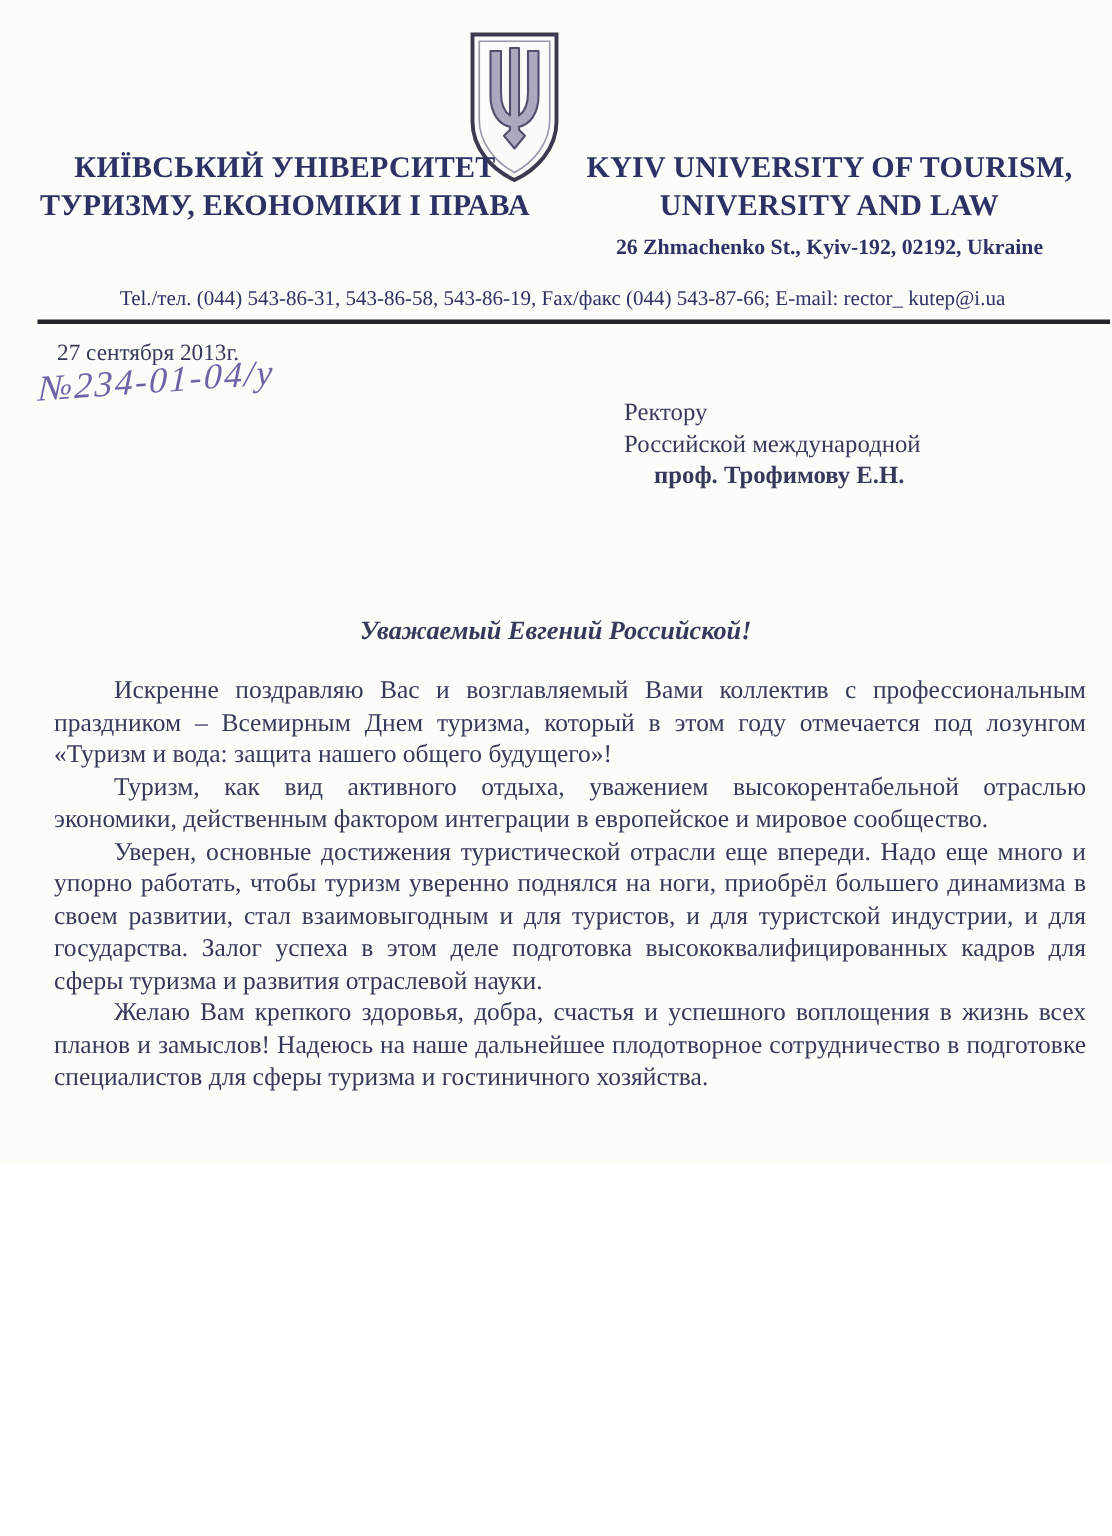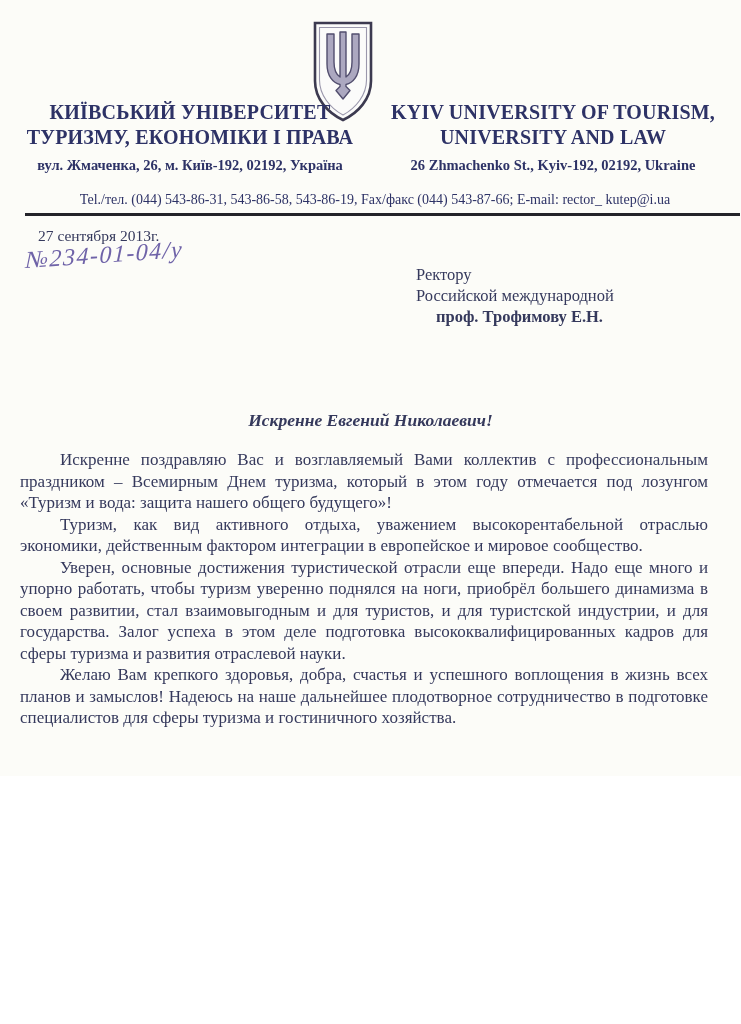--- a/index.html
+++ b/index.html
@@ -38,21 +38,21 @@
     letter-spacing:1.5px;
     transform:rotate(-4deg) skewX(-6deg);
     transform-origin:left top;
     white-space:nowrap;
   }
   
   .recipient{left:416px;top:264px;font-size:16.5px;line-height:21px;}
   .recipient .bold{font-weight:bold;margin-left:20px;}
   
   .salutation{left:0;width:741px;top:410px;text-align:center;font-size:17.5px;font-weight:bold;font-style:italic;}
-  .letter-body{left:20px;top:449px;width:688px;font-size:17px;line-height:21.5px;text-align:justify;}
+  .letter-body{left:36px;top:449px;width:688px;font-size:17px;line-height:21.5px;text-align:justify;}
   .letter-body p{text-indent:40px;margin:0;}
   
   .closing{left:82px;top:888px;font-size:16.5px;}
   .sig-title{left:28px;top:887px;font-size:16.5px;}
   .sig-name{left:492px;top:886px;font-size:17px;font-weight:bold;color:var(--header);}
   .sig-svg{left:36px;top:856px;width:440px;height:150px;}
 </style>
 </head>
 <body>
 
@@ -62,21 +62,20 @@
     <svg width="64" height="104" viewBox="0 0 64 104">
       <path d="M4 3 H60 V61 C60 79 47 93 32 100 C17 93 4 79 4 61 Z" fill="#fbfbfa" stroke="#3c3a50" stroke-width="2.6"></path>
       <path d="M8.5 7.5 H55.5 V60 C55.5 75 45 88 32 95 C19 88 8.5 75 8.5 60 Z" fill="none" stroke="#9a97ac" stroke-width="1.1"></path>
       <path d="M16 14 H23 V42 C23 50 26 55 29 57 L29 12 H35 L35 57 C38 55 41 50 41 42 V14 H48 V44 C48 56 42 63 35 64.5 L35 66.5 L39 70.5 L32 79 L25 70.5 L29 66.5 L29 64.5 C22 63 16 56 16 44 Z" fill="#aca8c0" stroke="#524e6e" stroke-width="1.4" stroke-linejoin="round"></path>
     </svg>
   </div>
 
   <div class="abs org-block org-uk">
     <div class="org-name">КИЇВСЬКИЙ УНІВЕРСИТЕТ</div>
     <div class="org-name">ТУРИЗМУ, ЕКОНОМІКИ І ПРАВА</div>
-    <div class="org-address">вул. Жмаченка, 26, м. Київ-192, 02192, Україна</div>
   </div>
 
   <div class="abs org-block org-en">
     <div class="org-name">KYIV UNIVERSITY OF TOURISM,</div>
     <div class="org-name">UNIVERSITY AND LAW</div>
     <div class="org-address">26 Zhmachenko St., Kyiv-192, 02192, Ukraine</div>
   </div>
 
   <div class="abs contact">Tel./тел. (044) 543-86-31, 543-86-58, 543-86-19, Fax/факс (044) 543-87-66; E-mail: rector_ kutep@i.ua</div>
 
@@ -84,21 +83,21 @@
 
   <div class="abs date">27 сентября 2013г.</div>
   <div class="abs ref">№234-01-04/у</div>
 
   <div class="abs recipient">
     <div>Ректору</div>
     <div>Российской международной</div>
     <div class="bold">проф. Трофимову Е.Н.</div>
   </div>
 
-  <div class="abs salutation">Искренне Евгений Николаевич!</div>
+  <div class="abs salutation">Уважаемый Евгений Российской!</div>
 
   <div class="abs letter-body">
     <p>Искренне поздравляю Вас и возглавляемый Вами коллектив с профессиональным праздником – Всемирным Днем туризма, который в этом году отмечается под лозунгом «Туризм и вода: защита нашего общего будущего»!</p>
     <p>Туризм, как вид активного отдыха, уважением высокорентабельной отраслью экономики, действенным фактором интеграции в европейское и мировое сообщество.</p>
     <p>Уверен, основные достижения туристической отрасли еще впереди. Надо еще много и упорно работать, чтобы туризм уверенно поднялся на ноги, приобрёл большего динамизма в своем развитии, стал взаимовыгодным и для туристов, и для туристской индустрии, и для государства. Залог успеха в этом деле подготовка высококвалифицированных кадров для сферы туризма и развития отраслевой науки.</p>
     <p>Желаю Вам крепкого здоровья, добра, счастья и успешного воплощения в жизнь всех планов и замыслов! Надеюсь на наше дальнейшее плодотворное сотрудничество в подготовке специалистов для сферы туризма и гостиничного хозяйства.</p>
   </div>
 
   <div class="abs closing">С уважением,</div>
   <div class="abs sig-title">Ректор</div>

